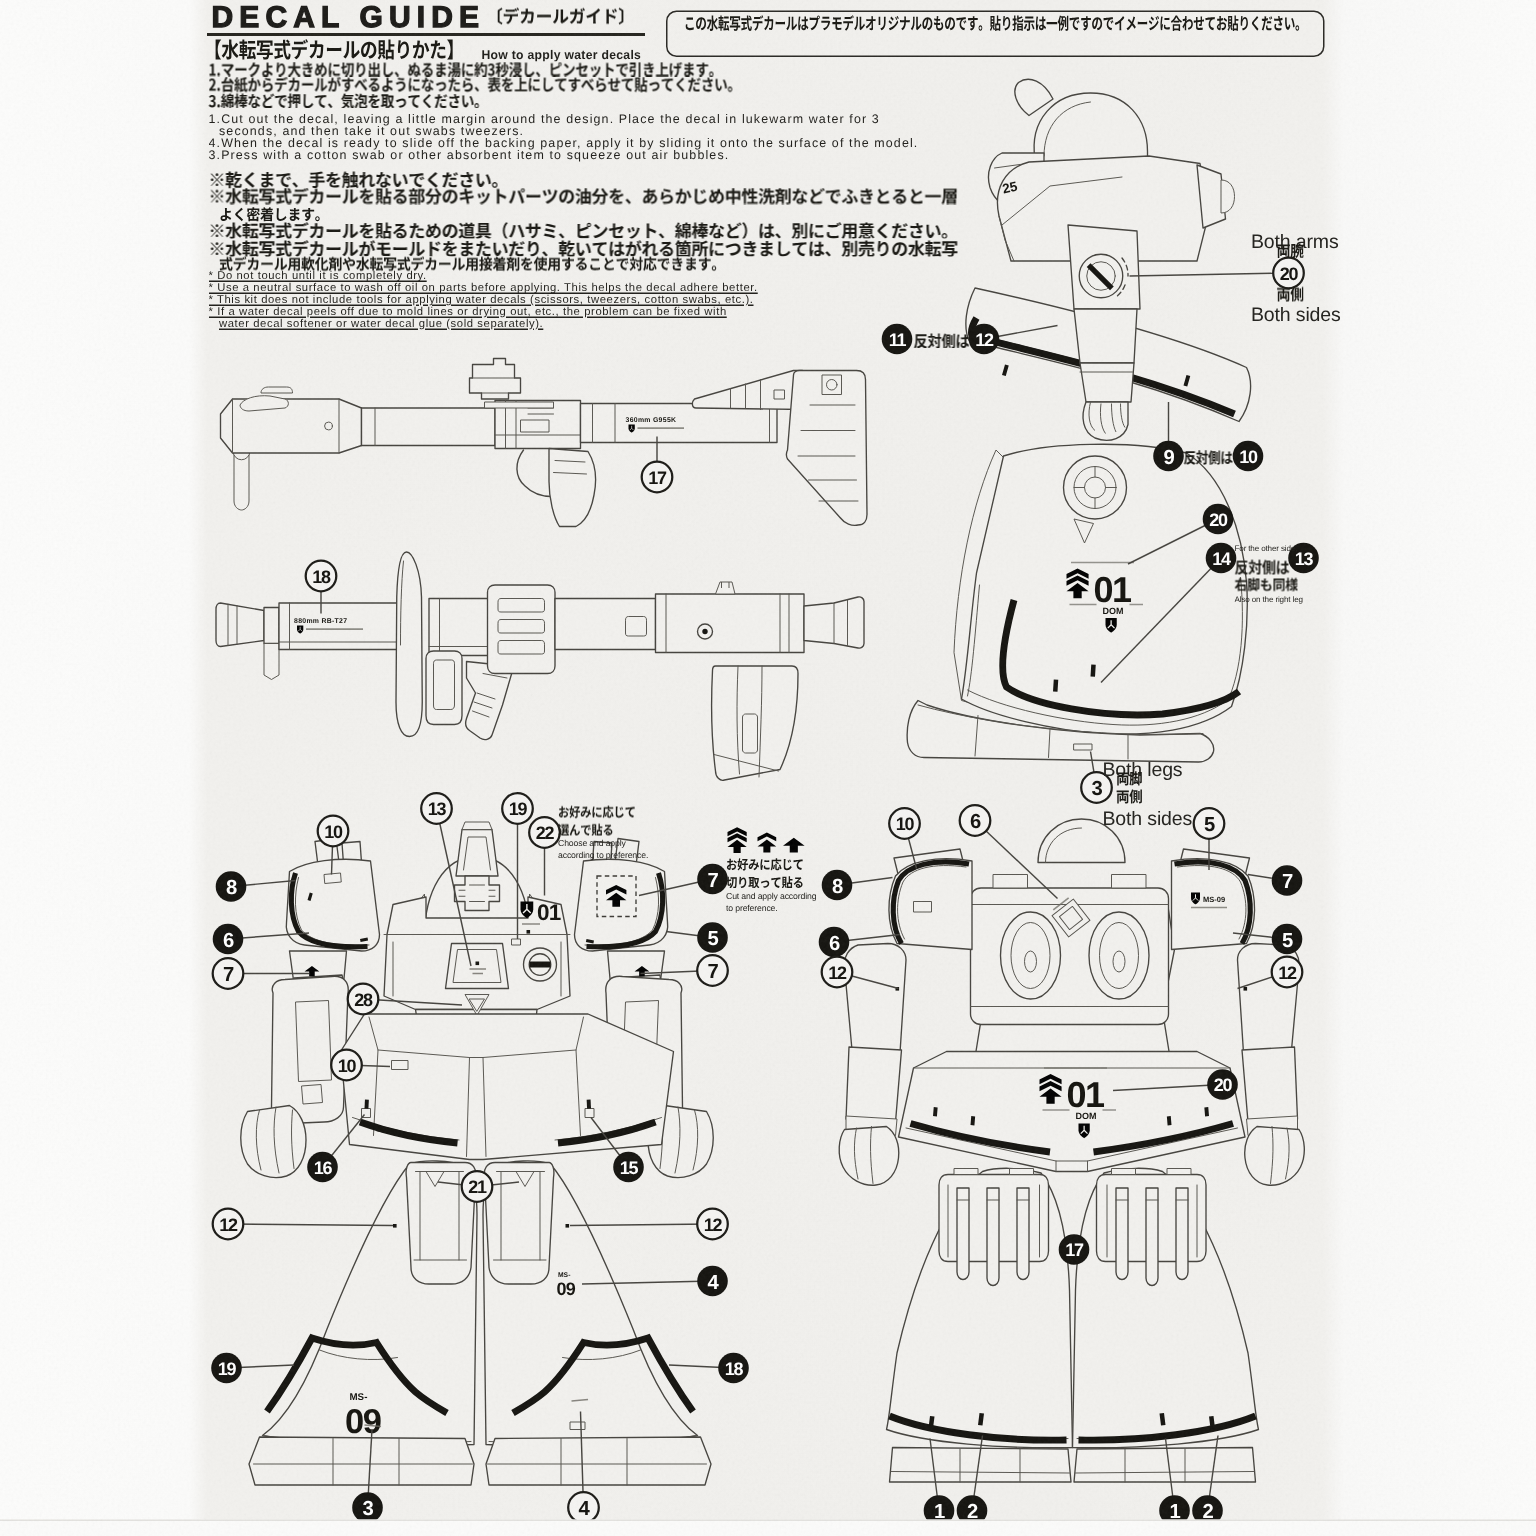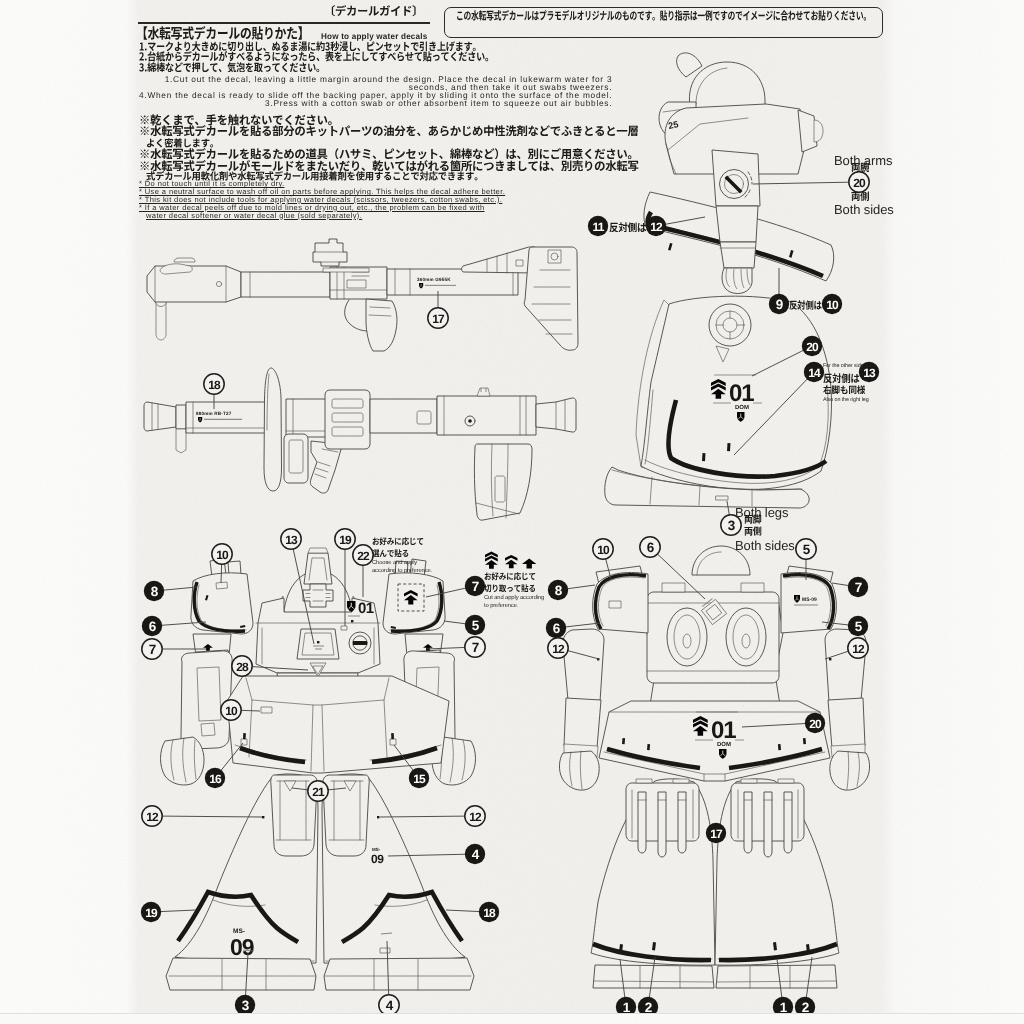--- a/index.html
+++ b/index.html
@@ -27,20 +27,23 @@
   .small-en{font-size:13px;color:#23221e;white-space:nowrap;letter-spacing:-0.1px;}
   .art{position:absolute;left:0;top:0;}
   .lbl-center{text-align:center;}
   .lbl-center span[data-ja] svg{margin:0 auto;}
 </style>
 </head>
 <body>
 
 <div class="sheet">
 
+  <div class="abs" style="left:141px;top:1px;">
+    <span class="title">DECAL GUIDE</span>
+  </div>
   <div class="abs" style="left:324px;top:5px;">
     <span data-ja="header.subtitle_ja">
         <svg class="ja" viewBox="0 0 1129 128" width="99.2" height="11.6" preserveAspectRatio="none">
           <path d="M89 106 119 125 125 115 103 101V26L125 12L119 1L89 21Z" transform="translate(0.0,0)"></path>
           <path d="M24 15V32C28 32 33 31 38 31C46 31 72 31 80 31C84 31 89 32 93 32V15C89 16 84 16 80 16C72 16 46 16 38 16C33 16 28 16 24 15ZM101 7 91 11C94 16 98 23 101 29L111 24C109 19 104 11 101 7ZM116 1 106 5C110 10 114 17 116 23L126 18C124 14 120 6 116 1ZM9 48V65C13 65 18 64 22 64H57C56 75 54 85 49 93C44 100 35 108 26 111L41 122C52 116 62 106 66 97C71 88 74 78 74 64H105C109 64 114 65 117 65V48C114 49 108 49 105 49C98 49 29 49 22 49C18 49 13 49 9 48Z" transform="translate(125.4,0)"></path>
           <path d="M112 37 100 31C97 32 94 32 91 32H67L67 21C67 18 68 12 68 9H49C50 12 50 18 50 21L50 32H32C27 32 20 32 15 31V48C20 48 27 48 32 48H49C46 67 39 81 27 93C22 98 16 103 11 106L25 118C48 102 61 81 65 48H94C94 61 92 87 89 95C87 98 86 100 81 100C76 100 70 99 63 98L66 115C72 115 79 116 87 116C95 116 100 113 103 106C109 93 110 57 111 44C111 42 111 39 112 37Z" transform="translate(250.9,0)"></path>
           <path d="M12 53V73C17 73 25 72 32 72C47 72 90 72 101 72C106 72 113 73 116 73V53C113 53 107 54 101 54C90 54 47 54 32 54C26 54 16 53 12 53Z" transform="translate(376.3,0)"></path>
           <path d="M64 109 75 118C76 117 78 116 81 114C95 107 113 93 124 79L114 65C106 78 93 88 83 92C83 84 83 35 83 25C83 19 83 14 83 14H64C65 14 65 19 65 25C65 35 65 93 65 100C65 103 65 107 64 109ZM5 107 21 118C32 108 40 95 44 81C47 68 47 41 47 26C47 21 48 15 48 14H29C30 17 31 21 31 26C31 41 30 66 27 77C23 88 16 99 5 107Z" transform="translate(501.8,0)"></path>
           <path d="M98 9 88 14C92 19 96 26 98 31L109 27C106 22 102 14 98 9ZM114 4 103 8C107 13 111 20 114 26L124 21C122 17 117 9 114 4ZM109 38 98 33C95 33 92 34 88 34H64L65 22C65 19 65 14 66 11H47C47 14 48 20 48 22L47 34H29C24 34 18 33 12 33V50C18 49 25 49 29 49H46C43 68 37 83 25 95C20 100 13 104 8 107L23 119C46 103 58 83 63 49H92C92 63 90 88 86 96C85 100 83 101 79 101C74 101 67 100 61 99L63 116C69 117 77 117 84 117C93 117 98 114 101 108C106 94 108 59 108 45C108 43 109 40 109 38Z" transform="translate(627.2,0)"></path>
           <path d="M8 62 16 78C32 74 48 67 61 60V101C61 106 61 115 60 118H81C80 114 79 106 79 101V49C92 41 104 31 114 21L100 8C92 18 77 31 64 39C50 48 31 56 8 62Z" transform="translate(752.6,0)"></path>
@@ -257,21 +260,21 @@
             <path d="M94 20 79 7C77 10 73 14 69 17C61 26 43 40 33 48C20 59 19 66 32 77C44 87 62 103 70 111C74 114 78 118 81 122L96 109C83 96 59 77 49 69C42 63 42 61 49 56C58 48 74 35 83 29C86 26 90 23 94 20Z" transform="translate(1997.2,0)"></path>
             <path d="M64 50V65C72 64 80 64 89 64C97 64 105 65 111 65L111 50C104 49 96 49 89 49C81 49 72 49 64 50ZM71 82 56 81C55 86 54 92 54 98C54 111 65 118 87 118C97 118 106 117 113 116L114 100C104 102 96 103 87 103C73 103 70 98 70 93C70 90 70 86 71 82ZM98 15 88 19C91 24 95 32 98 37L108 33C106 28 101 20 98 15ZM113 9 103 13C106 18 110 26 113 31L123 27C121 22 116 14 113 9ZM24 30C19 30 15 30 8 29L8 45C13 46 18 46 24 46L32 46L30 56C25 74 15 101 7 114L25 120C33 105 41 79 46 61L50 44C58 43 67 42 74 40V24C67 26 60 27 53 28L54 23C55 21 56 15 57 11L37 10C38 13 37 18 37 23L36 30C32 30 28 30 24 30Z" transform="translate(2122.7,0)"></path>
             <path d="M44 71 28 67C24 76 21 83 21 91C21 109 38 119 64 120C79 120 91 118 98 116L99 100C90 102 79 103 65 103C47 103 38 99 38 88C38 83 40 77 44 71ZM18 27 19 44C40 45 58 45 73 44C77 53 81 61 85 67C81 67 73 66 67 66L65 79C76 80 92 82 99 83L107 72C105 69 103 66 100 63C97 58 93 51 89 42C97 41 105 40 112 38L110 22C102 24 93 26 83 27C81 21 79 14 78 7L61 9C62 14 64 18 65 21L67 29C54 30 38 30 18 27Z" transform="translate(2248.1,0)"></path>
             <path d="M33 20 14 20C14 24 15 30 15 33C15 41 15 56 16 68C20 102 32 115 46 115C56 115 64 107 73 85L60 69C57 79 52 94 46 94C38 94 34 82 33 63C32 54 32 44 32 36C32 33 32 25 33 20ZM97 23 81 29C95 45 102 76 104 96L121 90C119 70 109 38 97 23Z" transform="translate(2373.6,0)"></path>
             <path d="M25 80C13 80 4 90 4 101C4 112 13 122 25 122C36 122 45 112 45 101C45 90 36 80 25 80ZM25 113C19 113 13 107 13 101C13 95 19 89 25 89C31 89 36 95 36 101C36 107 31 113 25 113Z" transform="translate(2499.0,0)"></path>
           </svg>
         </span>
       </div>
   </div>
 
-  <div class="abs en-steps" style="left:139px;top:74.6px;text-align:right;">
+  <div class="abs en-steps" style="left:139px;top:74.6px;">
     <span class="w">1.Cut out the decal, leaving a little margin around the design. Place the decal in lukewarm water for 3</span>
     <span class="w ind">seconds, and then take it out swabs tweezers.</span>
     <span class="w">4.When the decal is ready to slide off the backing paper, apply it by sliding it onto the surface of the model.</span>
     <span class="w">3.Press with a cotton swab or other absorbent item to squeeze out air bubbles.</span>
   </div>
 
   <div class="abs" style="left:139px;top:0;width:0;height:0;">
     <div class="abs" style="left:0;top:114.2px;">
         <span data-ja="howto.notes_ja.0">
           <svg class="ja" viewBox="0 0 2258 128" width="199.8" height="11.8" preserveAspectRatio="none">

